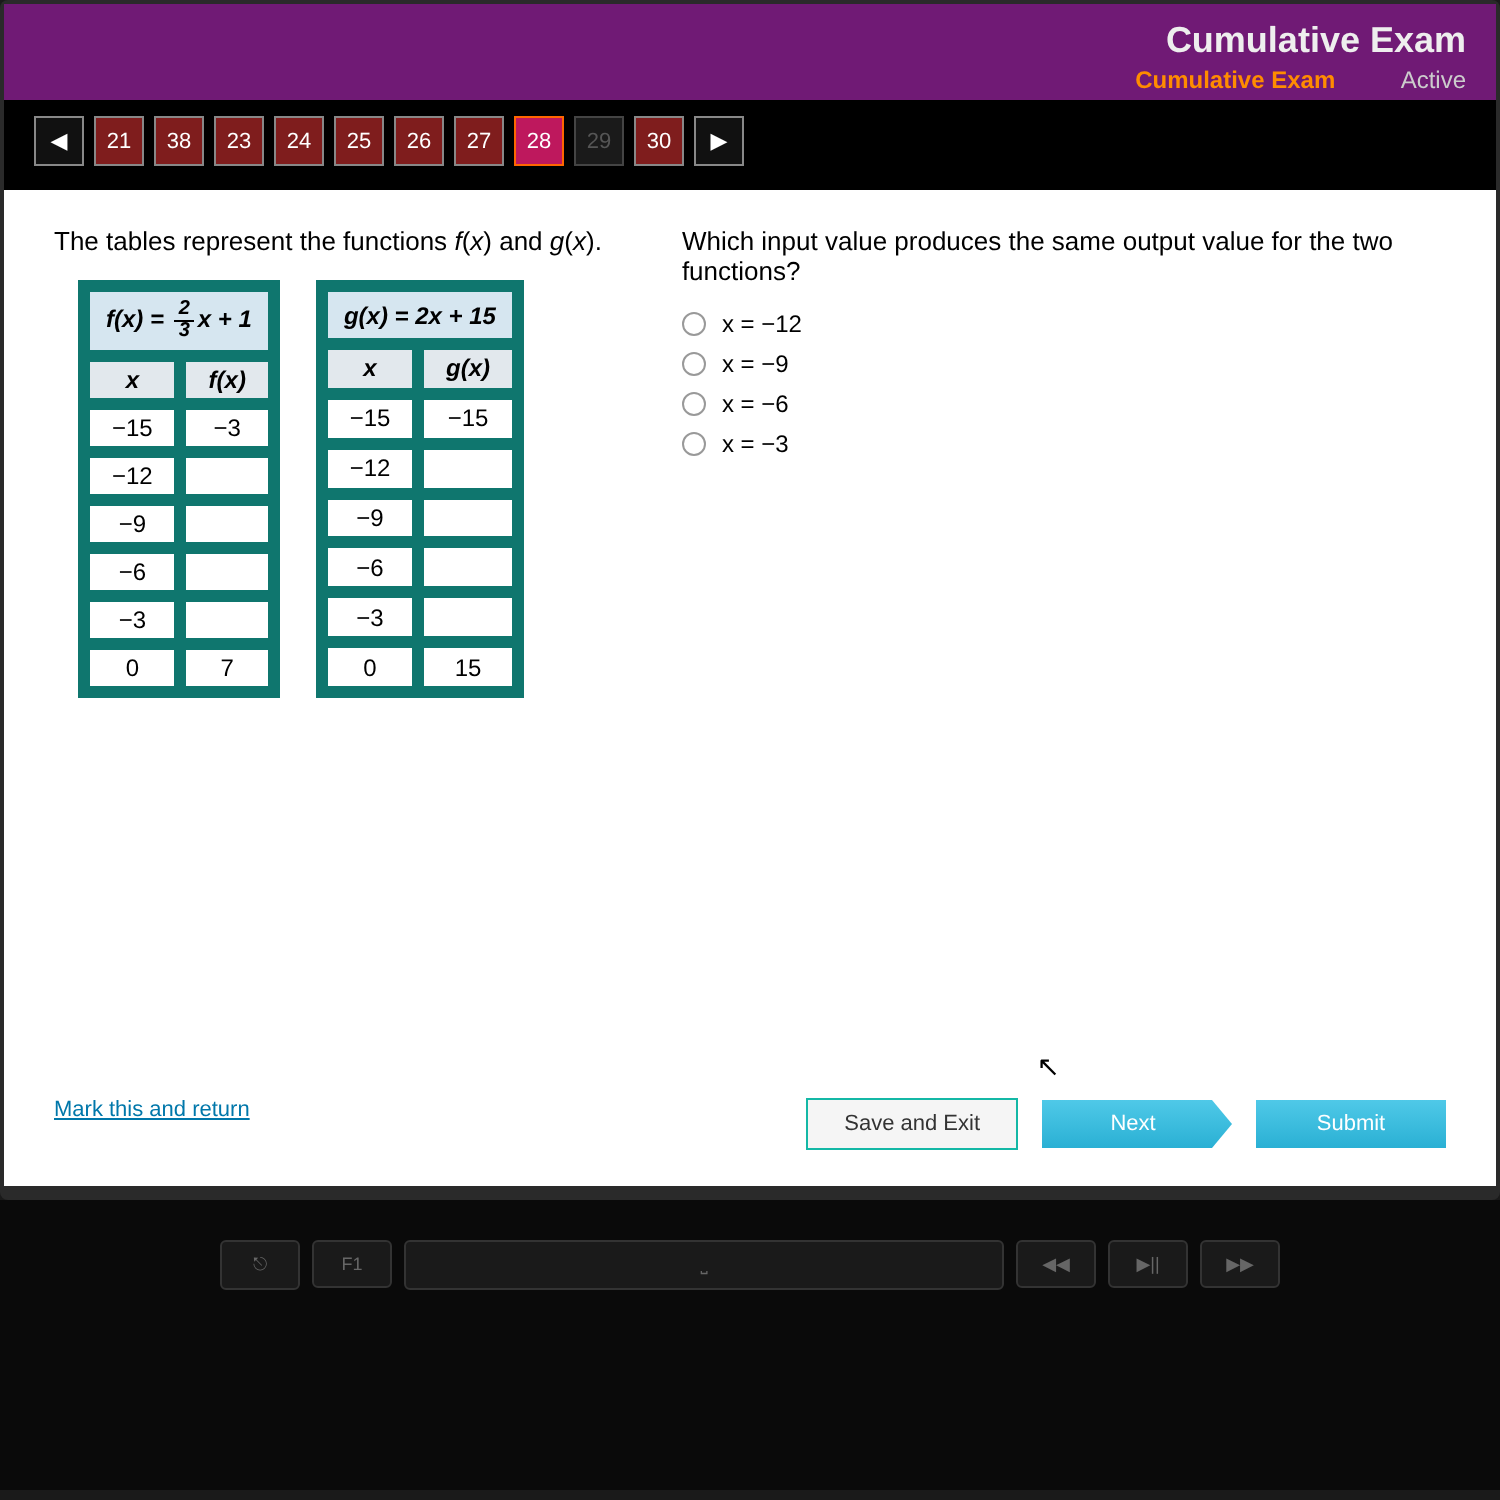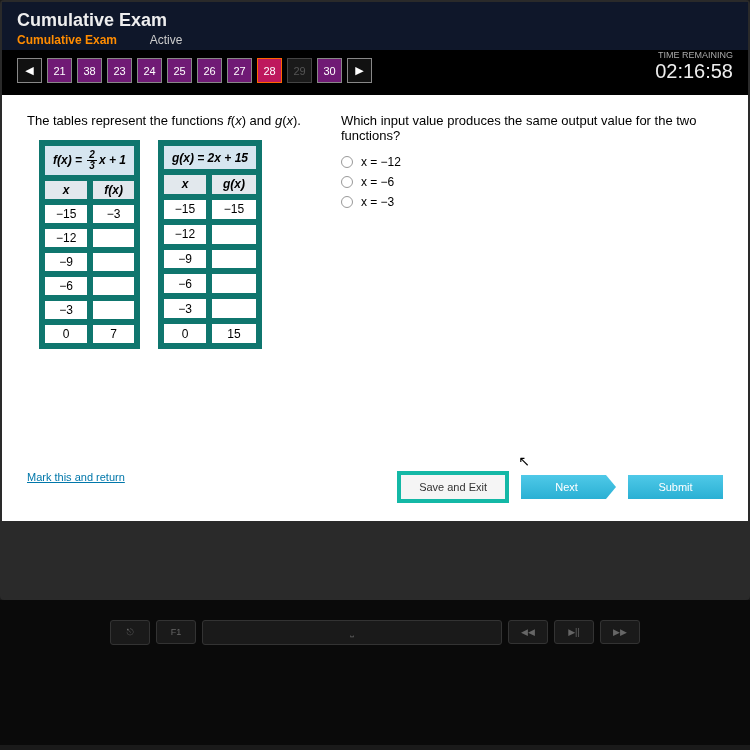--- a/index.html
+++ b/index.html
@@ -1,51 +1,51 @@
 <!DOCTYPE html>
 <html><head>
   <meta charset="utf-8">
   <style>
     * { margin: 0; padding: 0; box-sizing: border-box; font-family: Arial, sans-serif; }
     body { background: #1a1a1a; width: 750px; height: 750px; overflow: hidden; position: relative; }
     .device-frame { background: #2a2a2a; padding: 2px; height: 600px; border-radius: 4px; margin: 0; }
-    .header { background: #0f172a; color: #fff; padding: 8px 15px 3px; }
+    .header { background: #701a75; color: #fff; padding: 8px 15px 3px; text-align: right; }
     .title-main { font-size: 18px; font-weight: bold; color: #eee; }
     .title-sub { font-size: 12px; margin-top: 2px; }
     .title-sub .active-label { color: #ff8c00; font-weight: bold; margin-right: 30px; }
     .title-sub .active-text { color: #ccc; }
     .nav-row { background: #000; padding: 8px 15px 12px; display: flex; align-items: center; gap: 5px; position: relative; }
-    .nav-btn { width: 25px; height: 25px; background: #701a75; border: 1px solid #888; color: #fff; display: flex; align-items: center; justify-content: center; font-size: 11px; cursor: pointer; }
+    .nav-btn { width: 25px; height: 25px; background: #7f1d1d; border: 1px solid #888; color: #fff; display: flex; align-items: center; justify-content: center; font-size: 11px; cursor: pointer; }
     .nav-btn.arrow { background: #111; }
     .nav-btn.current { background: #be185d; border-color: #ff6600; }
     .nav-btn.disabled { color: #555; border-color: #444; background: #1a1a1a; }
     .timer { position: absolute; right: 15px; top: 0; text-align: right; color: #ccc; }
     .timer-label { font-size: 9px; color: #aaa; }
     .timer-val { font-size: 20px; color: #eee; }
-    .content { background: #fff; height: 426px; padding: 18px 25px; display: flex; flex-direction: column; position: relative; gap: 40px; }
+    .content { background: #fff; height: 498px; padding: 18px 25px; display: flex; flex-direction: column; position: relative; gap: 40px; }
     .main-area { display: flex; gap: 40px; flex: 1; }
     .left-col { flex: 0 0 auto; }
     .right-col { flex: 1; }
     .prompt { font-size: 13px; margin-bottom: 12px; }
     .question-text { font-size: 13px; margin-bottom: 12px; }
     .tables-wrap { display: flex; gap: 18px; margin-left: 12px; }
     table { border-collapse: collapse; font-size: 12px; }
     table td, table th { border: 6px solid #0f766e; padding: 2px 10px; text-align: center; }
     .formula-cell { background: #d6e6f0; font-weight: bold; padding: 4px 8px; white-space: nowrap; font-style: italic; }
     .col-header { background: #e2e8ed; font-weight: bold; font-style: italic; }
     .frac { display: inline-flex; flex-direction: column; vertical-align: middle; font-size: 10px; line-height: 1; margin: 0 2px; }
     .frac .num { border-bottom: 1px solid #000; padding: 0 2px; }
     .frac .den { padding: 0 2px; }
     .options { display: flex; flex-direction: column; gap: 6px; font-size: 12px; margin-top: 3px; }
     .option { display: flex; align-items: center; gap: 8px; }
     .radio { width: 12px; height: 12px; border: 1.5px solid #999; border-radius: 50%; }
     .footer { display: flex; align-items: flex-start; padding-top: 12px; border-top: none; }
     .mark-link { color: #0077aa; font-size: 11px; text-decoration: underline; cursor: pointer; }
     .footer-btns { margin-left: auto; display: flex; gap: 12px; align-items: center; }
-    .btn { padding: 6px 18px; font-size: 11px; border: 4px solid #14b8a6; cursor: pointer; min-width: 95px; text-align: center; }
+    .btn { padding: 6px 18px; font-size: 11px; border: 1px solid #14b8a6; cursor: pointer; min-width: 95px; text-align: center; }
     .btn-save { background: #f5f5f5; color: #333; }
     .btn-next { background: linear-gradient(#4fc9e8,#2ab0d4); color: #fff; border: none; position: relative; padding-right: 24px; clip-path: polygon(0 0, calc(100% - 10px) 0, 100% 50%, calc(100% - 10px) 100%, 0 100%); padding-left: 20px; }
     .btn-submit { background: linear-gradient(#4fc9e8,#2ab0d4); color: #fff; border: none; }
     .sidebar { position: absolute; left: 0; top: 100px; width: 18px; display: flex; flex-direction: column; gap: 14px; align-items: center; }
     .sidebar-icon { color: #888; font-size: 13px; }
     .cursor { position: absolute; right: 218px; bottom: 52px; font-size: 14px; color: #000; }
     .kb-hint { background: #0a0a0a; height: 145px; display: flex; gap: 6px; padding: 20px 10px 0; justify-content: center; align-items: flex-start; }
     .key { background: #1a1a1a; border: 1px solid #333; color: #666; font-size: 9px; padding: 6px 10px; border-radius: 3px; min-width: 40px; text-align: center; }
     .key.wide { min-width: 300px; }
   </style>
@@ -74,24 +74,20 @@
     <div class="nav-btn">38</div>
     <div class="nav-btn">23</div>
     <div class="nav-btn">24</div>
     <div class="nav-btn">25</div>
     <div class="nav-btn">26</div>
     <div class="nav-btn">27</div>
     <div class="nav-btn current">28</div>
     <div class="nav-btn disabled">29</div>
     <div class="nav-btn">30</div>
     <div class="nav-btn arrow">▶</div>
-    <div class="timer">
-      <div class="timer-label">TIME REMAINING</div>
-      <div class="timer-val">02:16:58</div>
-    </div>
   </div>
 
   <div class="content">
     <div class="main-area">
       <div class="left-col">
         <div class="prompt">
           The tables represent the functions <i>f</i>(<i>x</i>) and <i>g</i>(<i>x</i>).
         </div>
         <div class="tables-wrap">
           <table>
@@ -173,20 +169,24 @@
       </div>
       <div class="right-col">
         <div class="question-text">Which input value produces the same output value for the two functions?</div>
         <div class="options">
           <div class="option">
               <span class="radio"></span>
               <span>x = −12</span>
             </div>
           <div class="option">
               <span class="radio"></span>
+              <span>x = −9</span>
+            </div>
+          <div class="option">
+              <span class="radio"></span>
               <span>x = −6</span>
             </div>
           <div class="option">
               <span class="radio"></span>
               <span>x = −3</span>
             </div>
         </div>
       </div>
     </div>
     <span class="cursor">↖</span>

